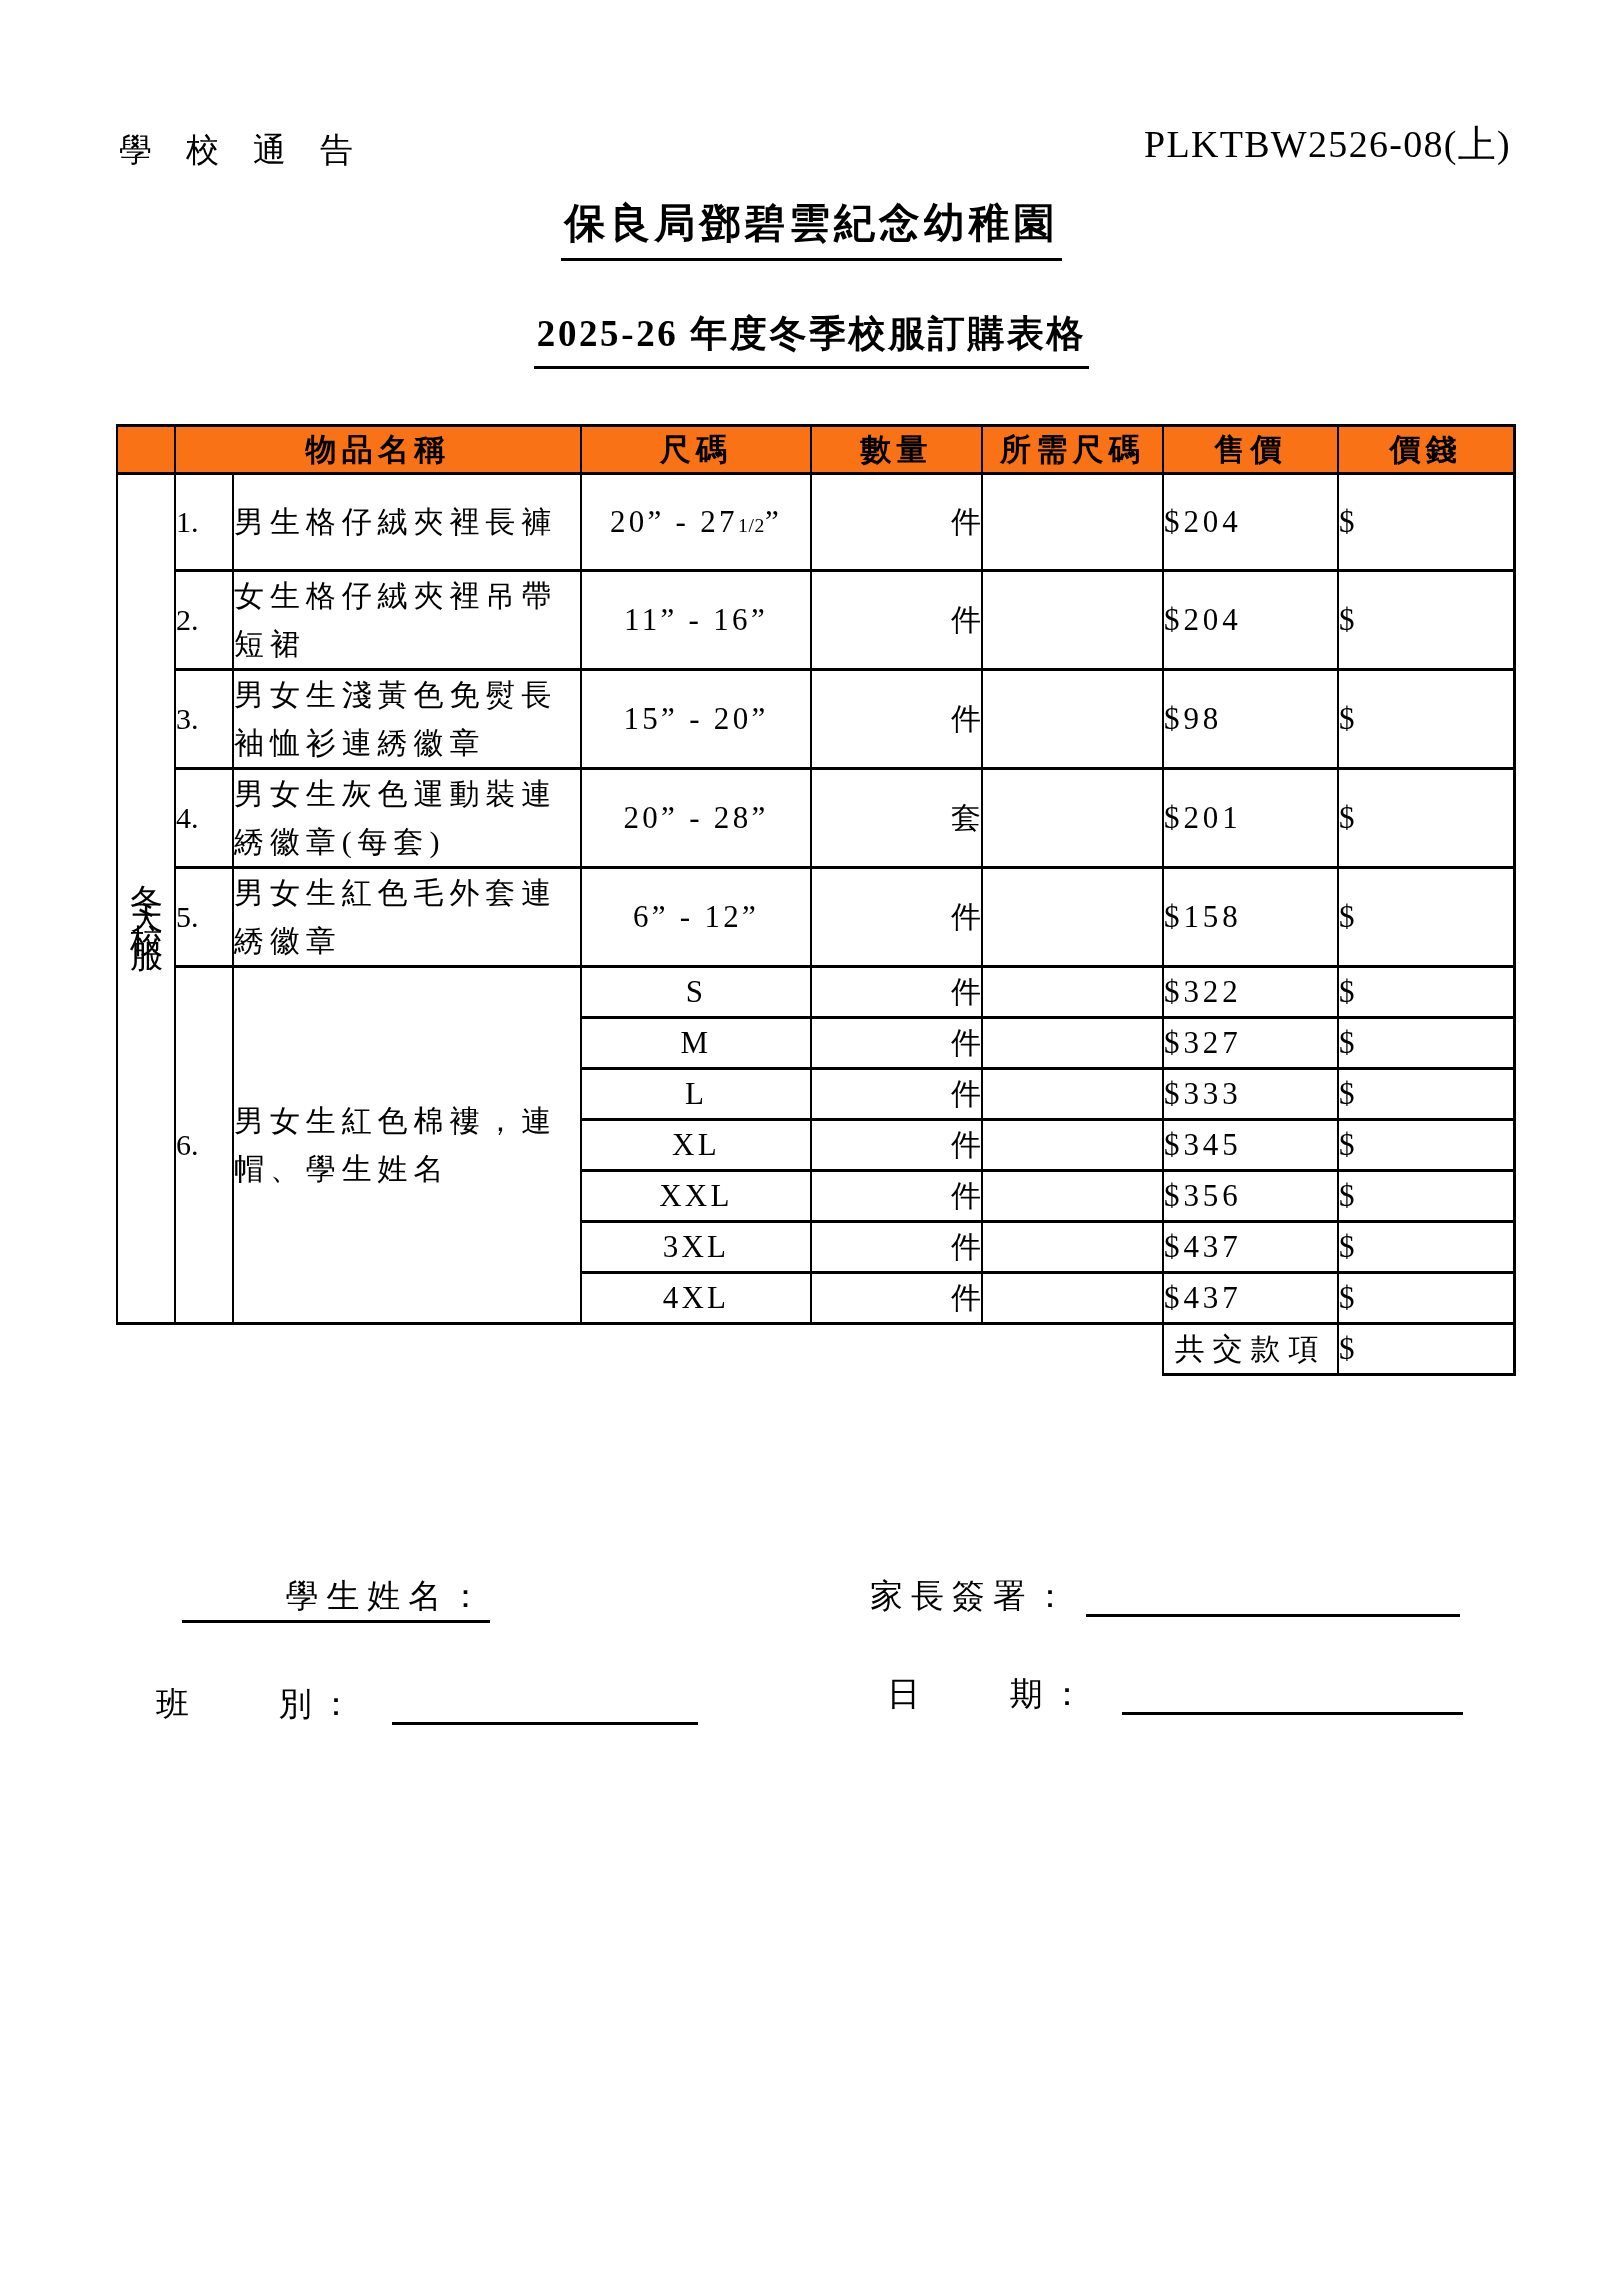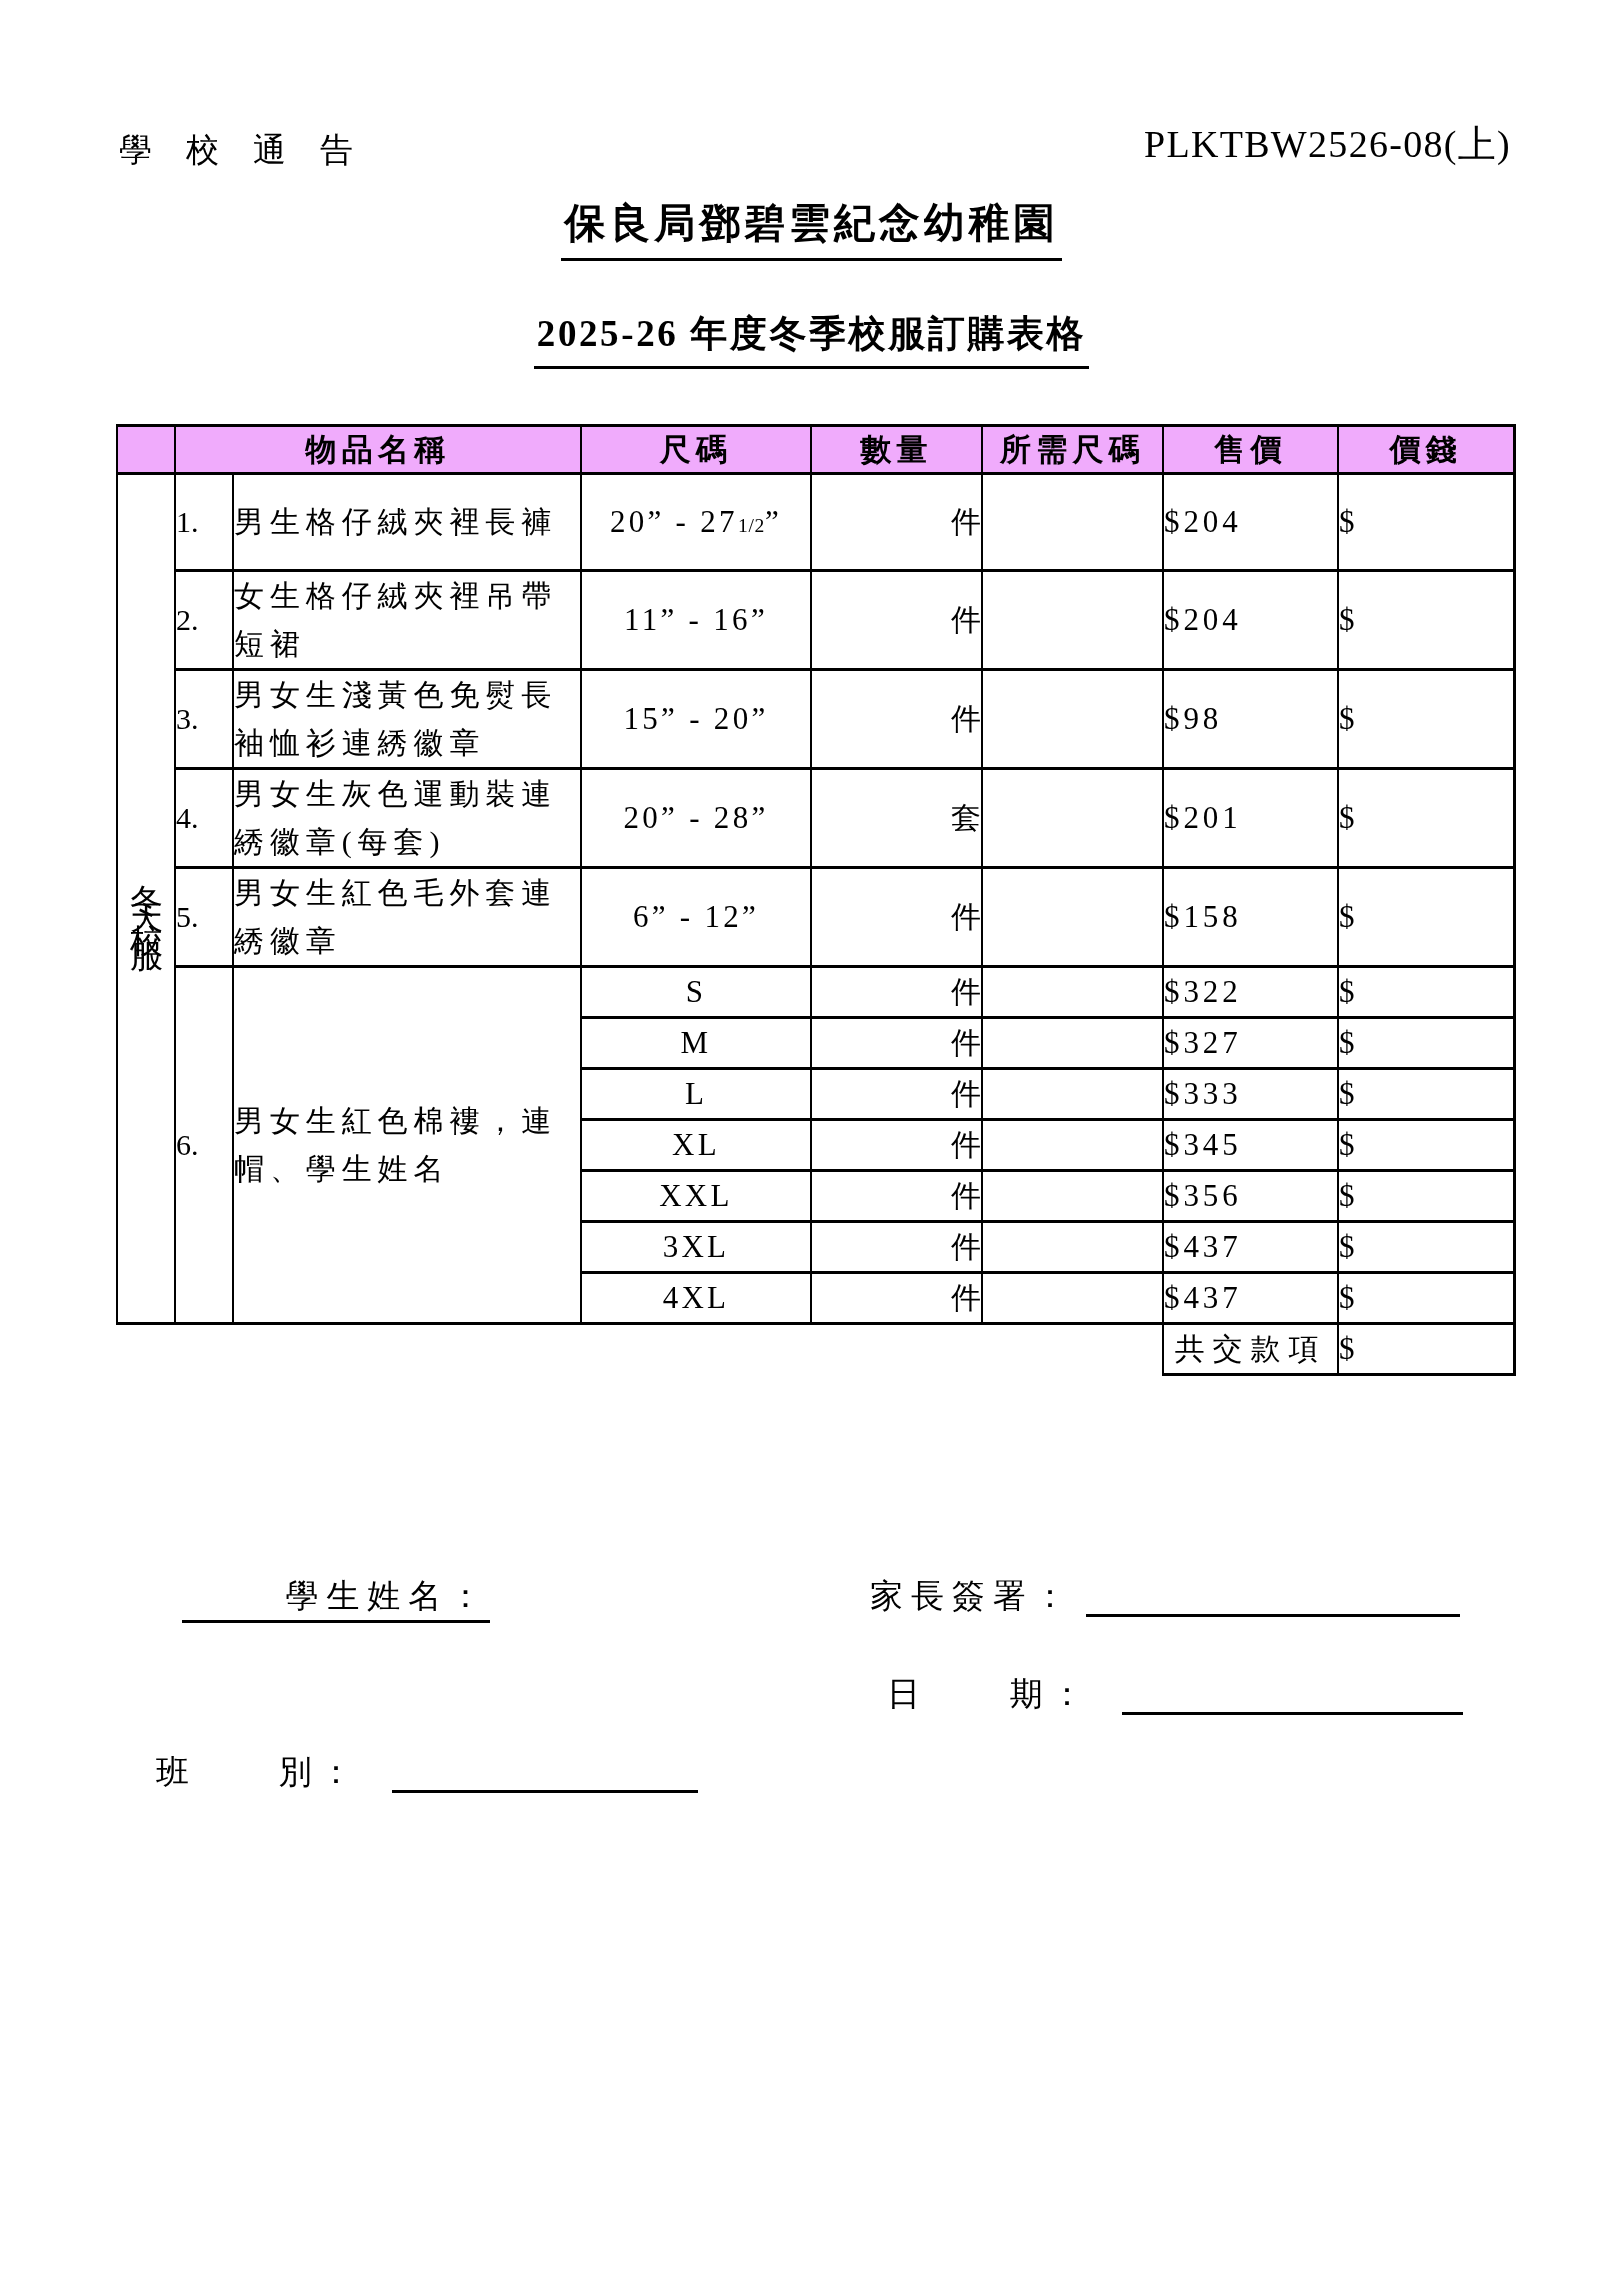--- a/index.html
+++ b/index.html
@@ -50,21 +50,21 @@
     border-top-width: 3.3px; border-bottom-width: 3.3px;
     padding: 0; overflow: hidden;
   }
   table.order td:last-child { border-right-width: 3.3px; }
   tr.r-header { height: 48px; }
   tr.r-item   { height: 97px; }
   tr.r-variant{ height: 51px; }
   tr.r-total  { height: 51px; }
 
   td.th {
-    background: #f0abfc; text-align: center; vertical-align: middle;
+    background: #f97316; text-align: center; vertical-align: middle;
     font-weight: bold; font-size: 31px; letter-spacing: 5.2px;
     border-top-width: 3.3px;
   }
   td.th-empty { border-left-width: 3.3px; }
 
   td.cat-cell { border-left-width: 3.3px; text-align: center; vertical-align: middle; }
   .vertical-text {
     display: inline-block;
     writing-mode: vertical-rl; text-orientation: upright;
     font-size: 33px; letter-spacing: 19.6px; line-height: 1;
@@ -111,21 +111,21 @@
   }
   .sig-field .lbl { letter-spacing: 7.9px; }
   .sig-field .line {
     display: inline-block; height: 0;
     border-bottom: 3.3px solid #000; margin-bottom: 2.6px;
   }
   .sig-student { left: 156px;  top: 1573px; flex-direction: column; }
   .sig-student .line { width: 308px; margin-left: 26px; }
   .sig-parent  { left: 870px; top: 1573px; }
   .sig-parent  .line { width: 374px; margin-left: 11.8px; }
-  .sig-class   { left: 156px;  top: 1749px; }
+  .sig-class   { left: 156px;  top: 1681px; }
   .sig-class   .line { width: 306px; margin-left: 31px; }
   .sig-date    { left: 887px; top: 1671px; }
   .sig-date    .line { width: 341px; margin-left: 30px; }
 </style>
 </head>
 <body>
 
 <div class="page">
 
   <div class="notice-label">學校通告</div>

